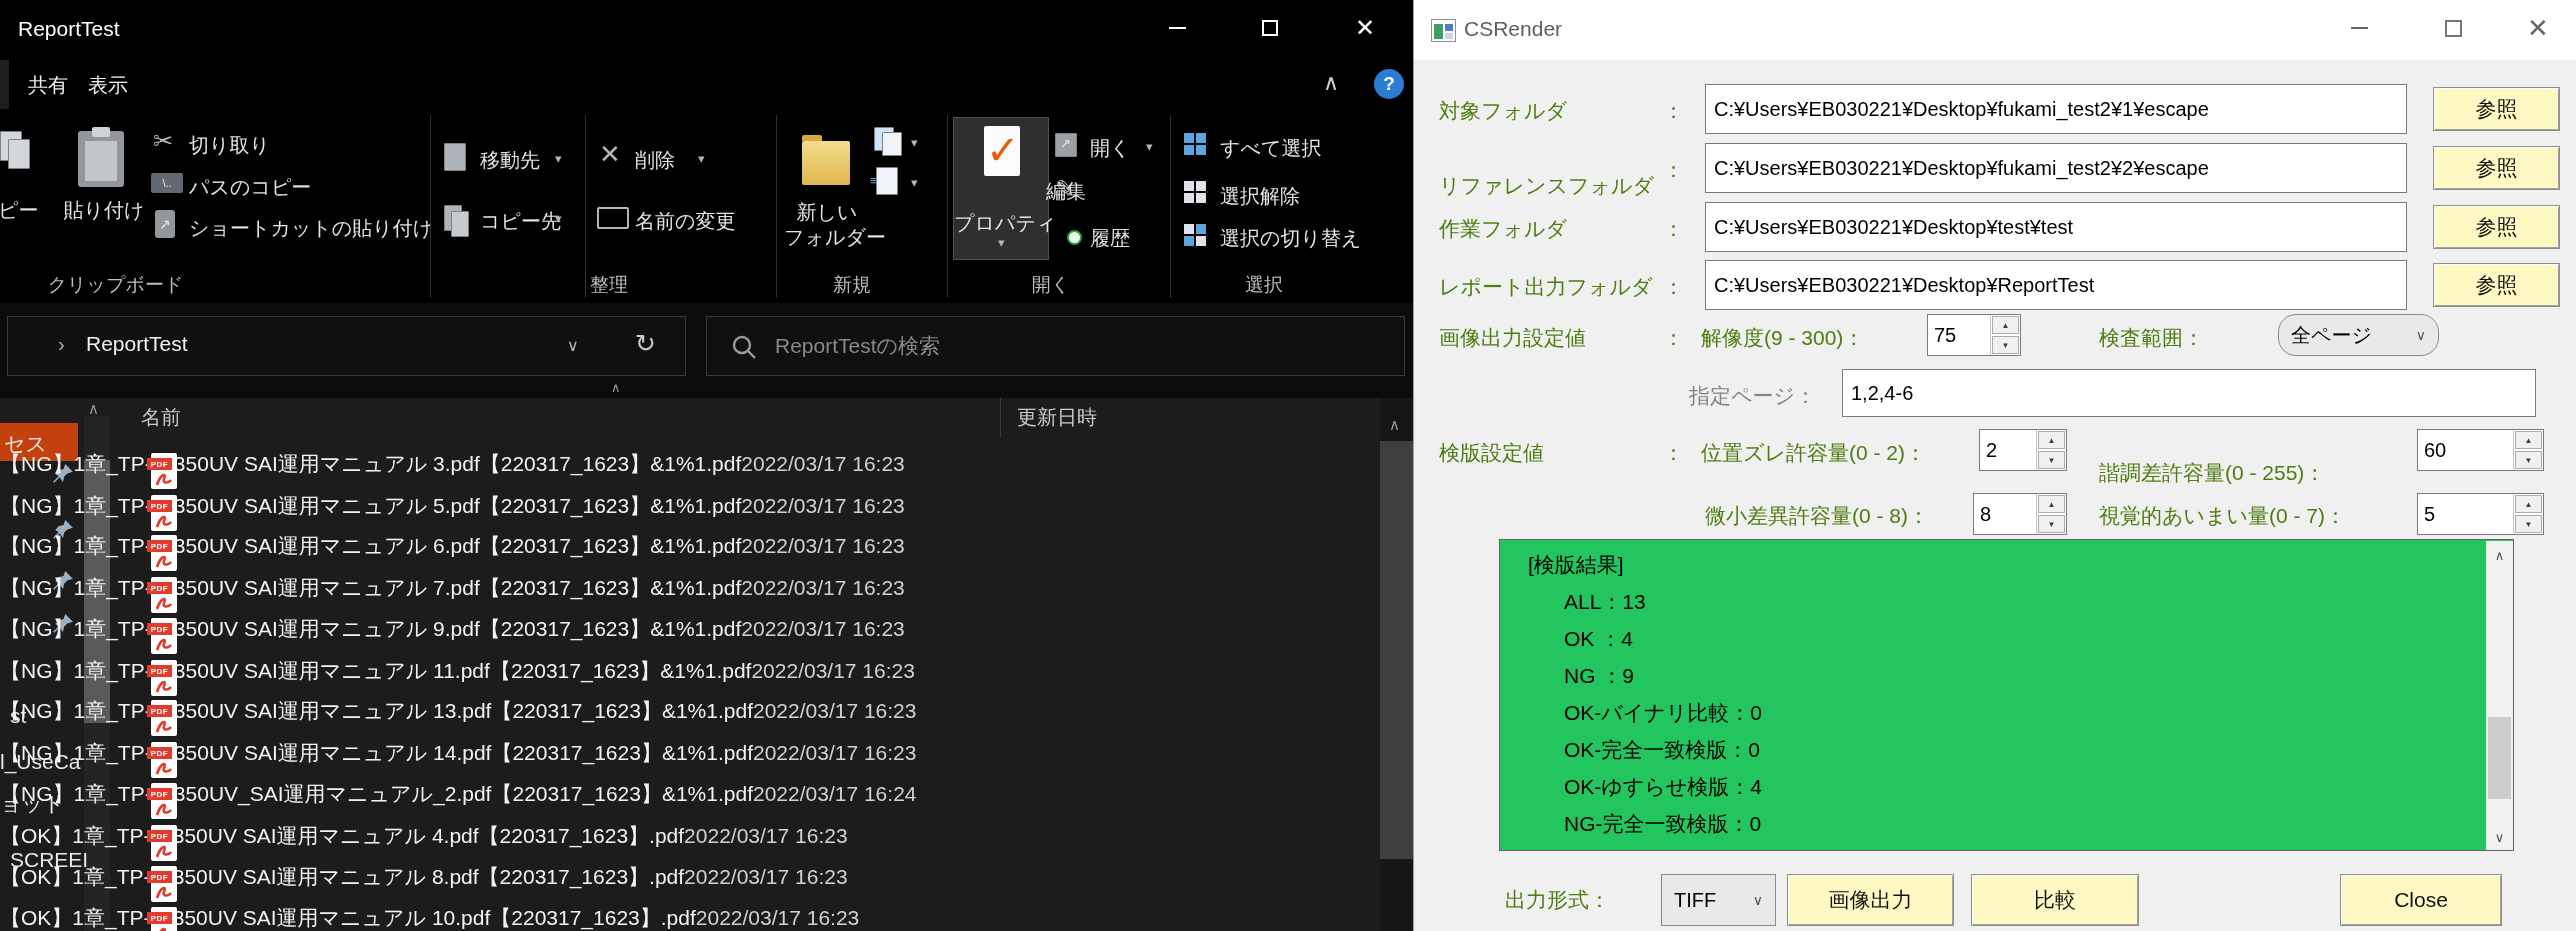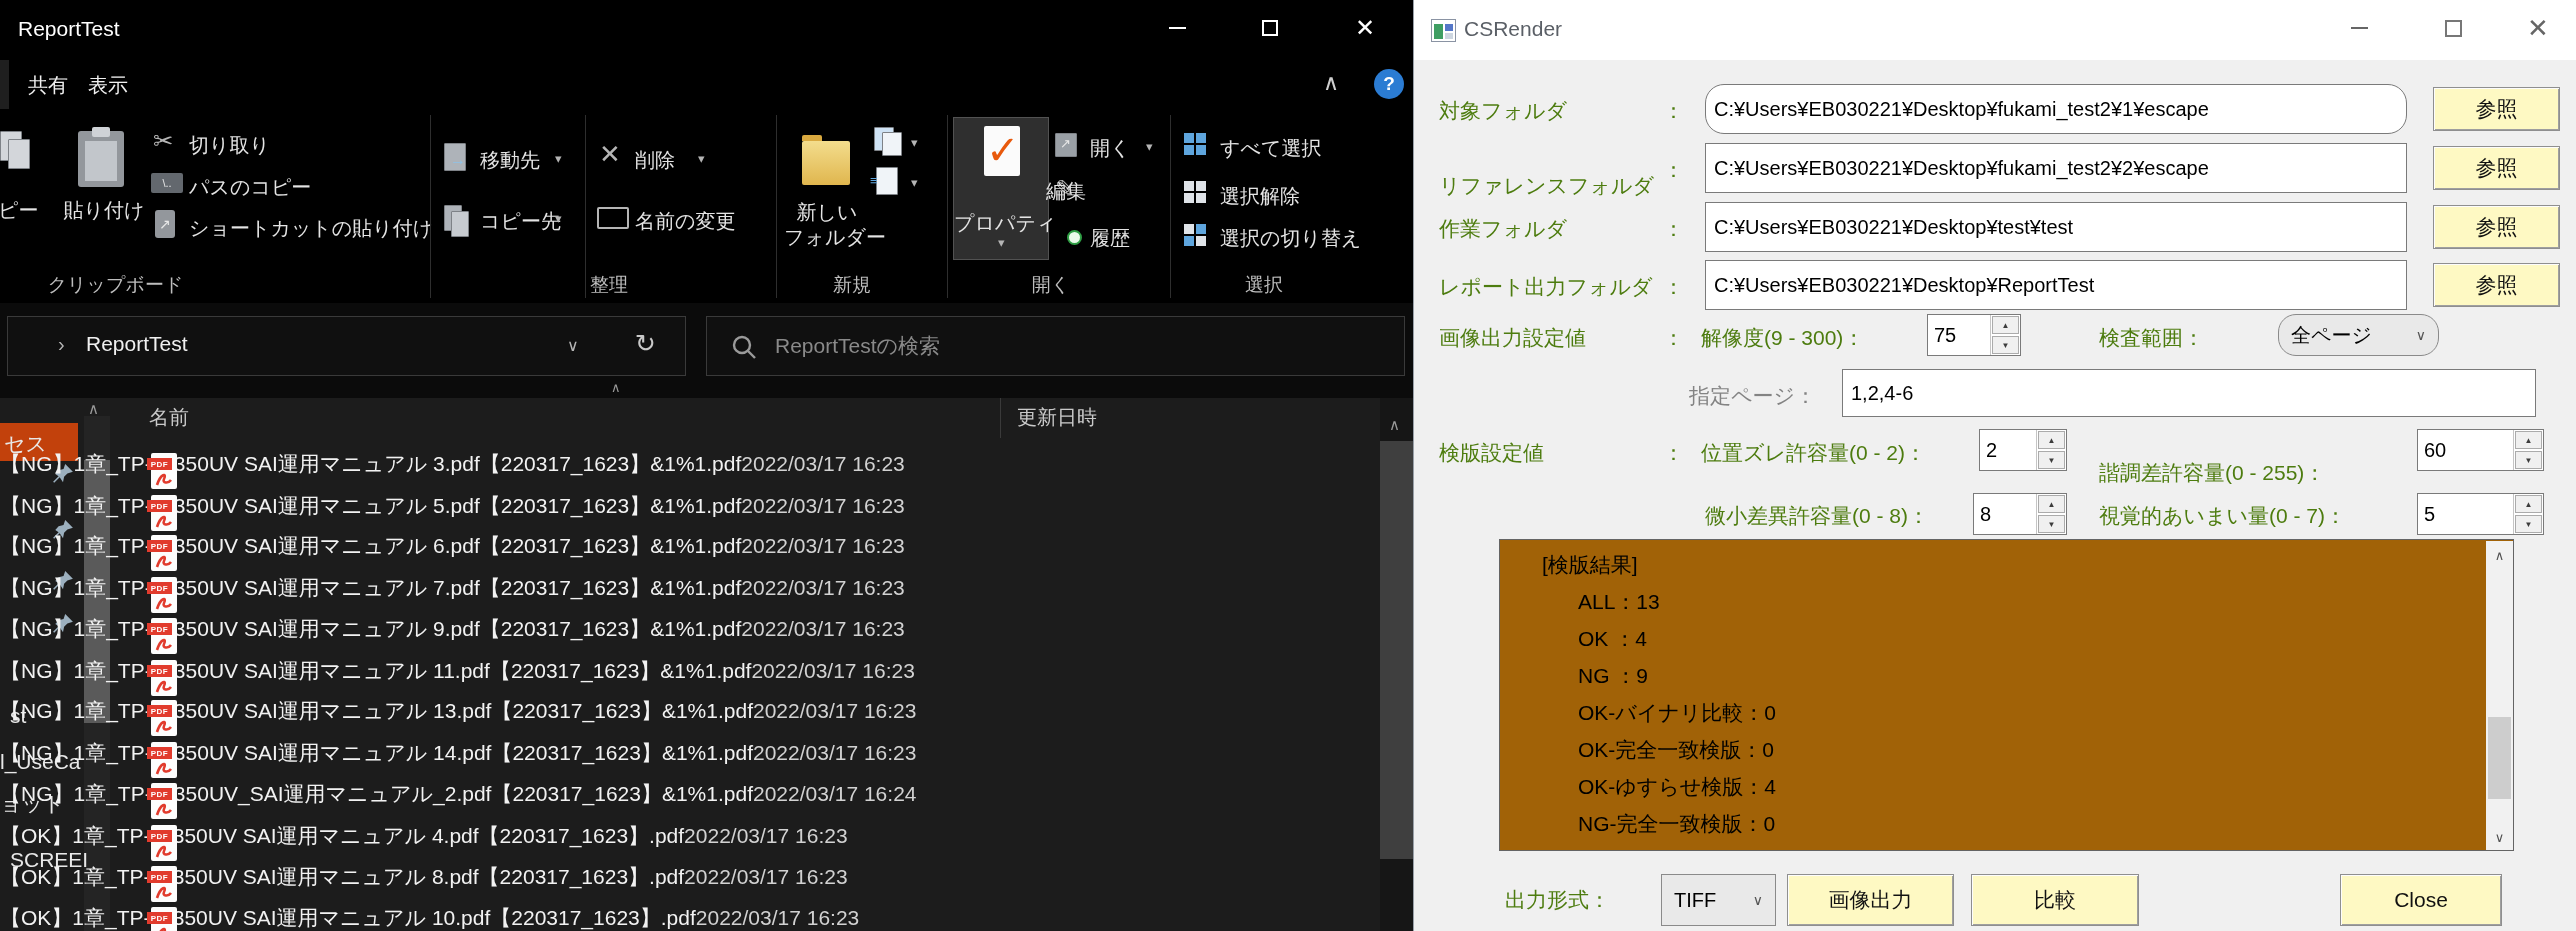--- a/index.html
+++ b/index.html
@@ -77,21 +77,21 @@
   .dlabel{font-size:21px;color:#4d7c0f;white-space:nowrap;}
   .dlabel.dim{color:#838383;}
   .dinput{border:1px solid #7a7a7a;background:#fff;font-size:20px;color:#000;padding:0 8px;outline:none;}
   .wbtn{background:#fef9c3;border:1px solid #8f8f8f;box-shadow:inset 1px 1px 0 #fcfcfc,inset -1px -1px 0 #9f9f9f;display:flex;align-items:center;justify-content:center;font-size:21px;color:#111;cursor:default;}
   .combo{border:1px solid #8a8a8a;background:#e9e9e9;display:flex;align-items:center;justify-content:space-between;padding:0 12px;font-size:20px;color:#000;}
   .cchev{font-size:14px;color:#555;}
   .spin{border:1px solid #7a7a7a;background:#fff;display:flex;}
   .spinval{flex:1;min-width:0;border:none;outline:none;font-size:20px;color:#000;padding-left:6px;background:#fff;}
   .spinbtns{width:30px;display:flex;flex-direction:column;border-left:1px solid #c5c5c5;}
   .sb{flex:1;margin:1px;background:#f0f0f0;border:1px solid #ababab;display:flex;align-items:center;justify-content:center;font-size:8px;color:#3c3c3c;}
-  .results{left:85px;top:539px;width:1015px;height:312px;background:#a16207;border:1px solid #646464;overflow:hidden;padding-left:14px;}
+  .results{left:85px;top:539px;width:1015px;height:312px;background:#22c55e;border:1px solid #646464;overflow:hidden;}
   .rline{padding-left:64px;height:37px;font-size:21px;color:#000;display:flex;align-items:center;white-space:nowrap;}
   .rline:first-child{padding-left:28px;margin-top:6px;}
   .rscroll{left:986px;top:1px;width:27px;height:309px;background:#f1f1f1;}
   .sarr{left:0;width:27px;height:28px;background:#f1f1f1;display:flex;align-items:center;justify-content:center;font-size:13px;color:#505050;}
   .rthumb{left:2px;top:176px;width:23px;height:82px;background:#cdcdcd;}
 
   .pinicon{left:52px;width:22px;height:22px;}
 </style>
 </head>
 <body>
@@ -275,21 +275,21 @@
       </svg>
     <svg class="pinicon a" style="top:215px;" viewBox="0 0 20 20">
         <path d="M12 1 L19 8 L14 9.5 L11 12.5 L10 17.5 L7 13 L2 18 L1 17 L6 12 L3 10 L6 6.5 L10.5 5.5 Z" fill="#9cb0bf"></path>
       </svg>
     <span class="sidebartext a" style="left:10px;top:306px;">st</span>
     <span class="sidebartext a" style="left:0;top:352px;">l_UseCa</span>
     <span class="sidebartext a" style="left:0;top:392px;">ョット</span>
     <span class="sidebartext a" style="left:10px;top:450px;">SCREEI</span>
 
     <span class="scrollchev a" style="left:611px;top:-18px;font-size:13px;">∧</span>
-    <span class="hdrtext a" style="left:149px;top:6px;">名前</span>
+    <span class="hdrtext a" style="left:141px;top:6px;">名前</span>
     <div class="coldiv a" style="left:1000px;top:0;height:40px;"></div>
     <span class="hdrtext a" style="left:1017px;top:6px;">更新日時</span>
 
     <div class="lscroll a" style="left:1380px;top:0;width:33px;height:533px;">
       <span class="scrollchev a" style="left:9px;top:18px;">∧</span>
       <div class="lthumb a" style="left:0;top:43px;width:33px;height:418px;"></div>
     </div>
 
     <div class="frow a" style="top:52px;"><span class="pdficon a">
           <span class="pdfpage a"></span>
@@ -393,21 +393,21 @@
     <div class="dwc a" style="left:1007px;">
         <span class="dwc-max"></span>
       </div>
     <div class="dwc a" style="left:1092px;">
         <span class="dwc-x">✕</span>
       </div>
   </div>
 
   <span class="dlabel a" style="left:25px;top:97px;">対象フォルダ</span>
   <span class="dlabel a" style="left:249px;top:97px;">：</span>
-  <input class="dinput a" style="left: 291px; top: 84px; width: 702px; height: 50px; border-radius: 19px;" value="C:¥Users¥EB030221¥Desktop¥fukami_test2¥1¥escape">
+  <input class="dinput a" style="left: 291px; top: 84px; width: 702px; height: 50px;" value="C:¥Users¥EB030221¥Desktop¥fukami_test2¥1¥escape">
   <div class="wbtn a" style="left:1019px;top:87px;width:127px;height:44px;">
       <span>参照</span>
     </div>
 
   <span class="dlabel a" style="left:25px;top:172px;">リファレンスフォルダ</span>
   <span class="dlabel a" style="left:249px;top:156px;">：</span>
   <input class="dinput a" style="left: 291px; top: 143px; width: 702px; height: 50px;" value="C:¥Users¥EB030221¥Desktop¥fukami_test2¥2¥escape">
   <div class="wbtn a" style="left:1019px;top:146px;width:127px;height:44px;">
       <span>参照</span>
     </div>

